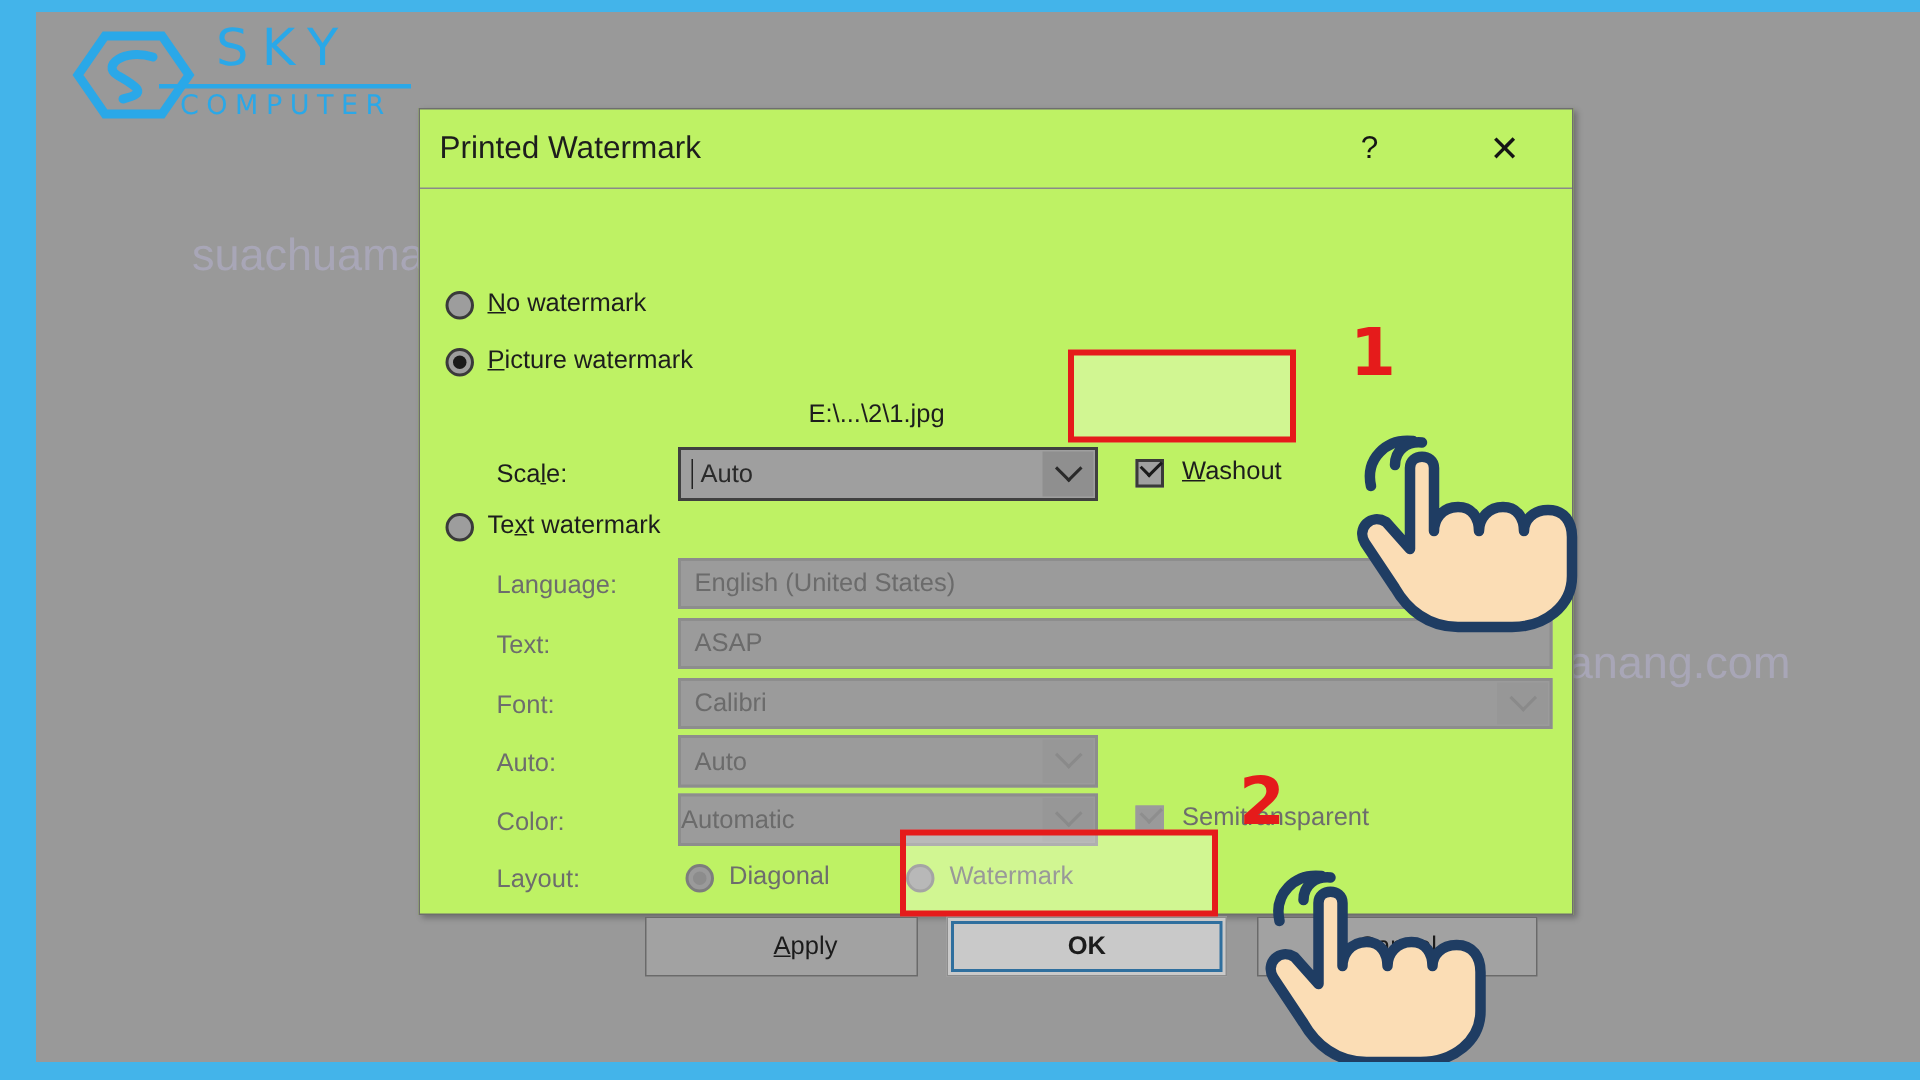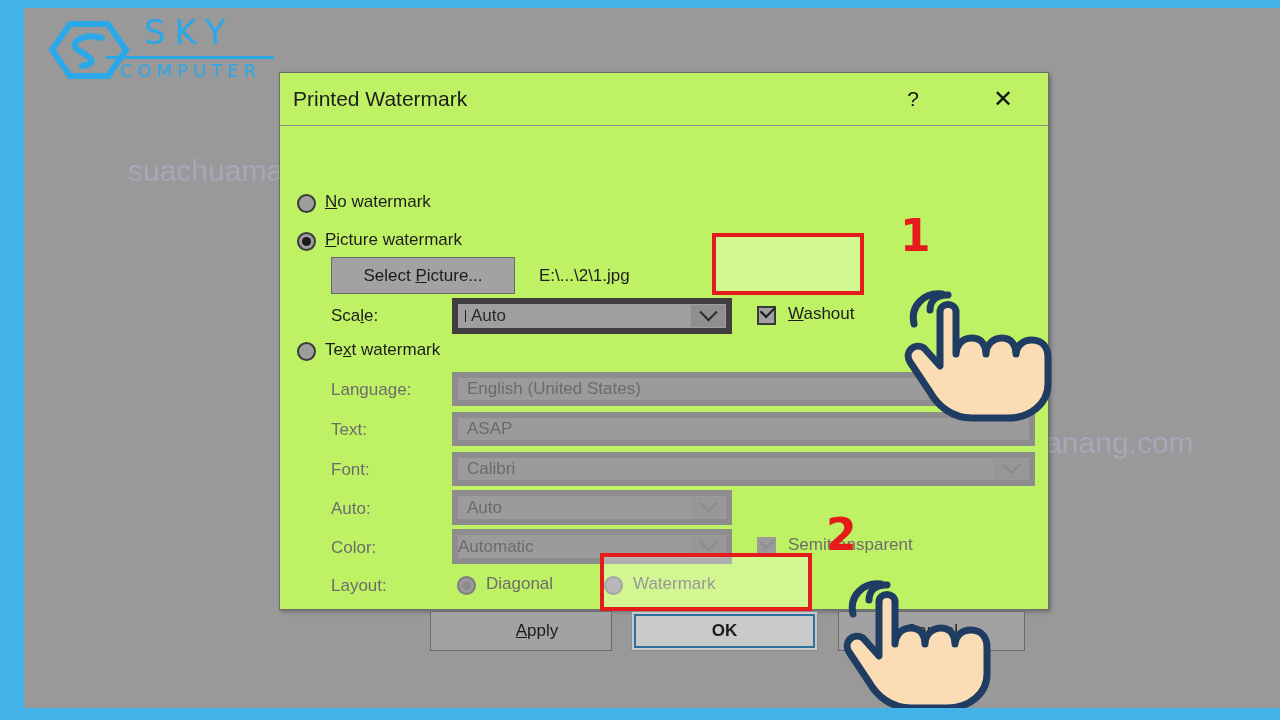--- a/index.html
+++ b/index.html
@@ -142,21 +142,21 @@
     border: 1px solid #6a6a6a;
     box-sizing: border-box;
     display: flex; align-items: center; justify-content: center;
     font-size: 17px; color: #1b1b1b;
     font-family: "Liberation Sans", sans-serif;
   }
   
   .field {
     position: absolute;
     background: #9f9f9f;
-    border: 6px solid #404040;
+    border: 2px solid #404040;
     box-sizing: border-box;
     display: flex; align-items: center;
     font-size: 17px; color: #2a2a2a;
     padding-left: 9px;
     font-family: "Liberation Sans", sans-serif;
   }
   .field.dim { color: #6b6b6b; border-color: #8d8d8d; background: #9b9b9b; }
   .field.center { justify-content: flex-start; padding-left: 0; }
   .arrowbox {
     position: absolute; top: 1px; right: 1px;
@@ -238,23 +238,20 @@
         <div class="radio" style="left:17px; top:68px;"></div>
         <div class="lbl" style="left:45px; top:66px;">
           <span class="u">N</span><span>o watermark</span>
         </div>
 
         <div class="radio on" style="left:17px; top:106px;"></div>
         <div class="lbl" style="left:45px; top:104px;">
           <span class="u">P</span><span>icture watermark</span>
         </div>
 
-        <div class="btn" style="left:51px; top:131px; width:184px; height:37px;">
-          <span>Select <span class="u">P</span>icture...</span>
-        </div>
         <div class="lbl" style="left:259px; top:140px;">E:\...\2\1.jpg</div>
 
         <div class="lbl" style="left:51px; top:180px;">
           Sca<span class="u">l</span>e:
         </div>
         <div class="field" style="left:172px; top:172px; width:280px; height:36px;">
           <div class="caret"></div>
           <span style="padding-left:4px;">Auto</span>
           <div class="arrowbox">
               <div class="chev"></div>

